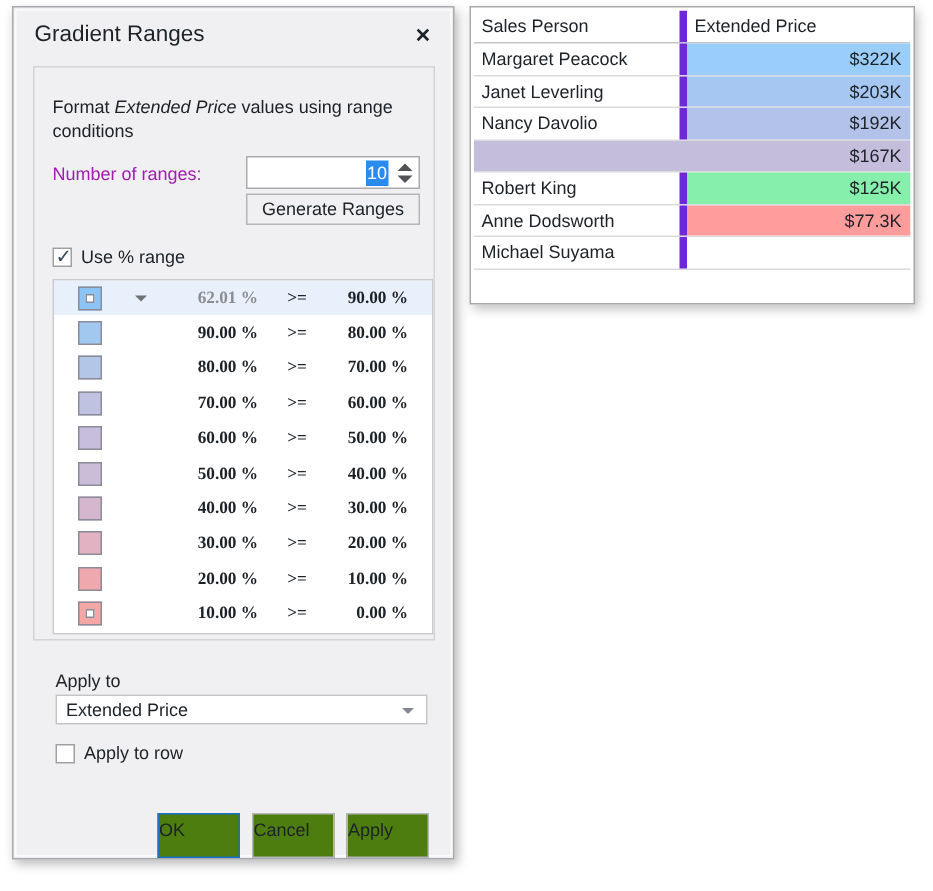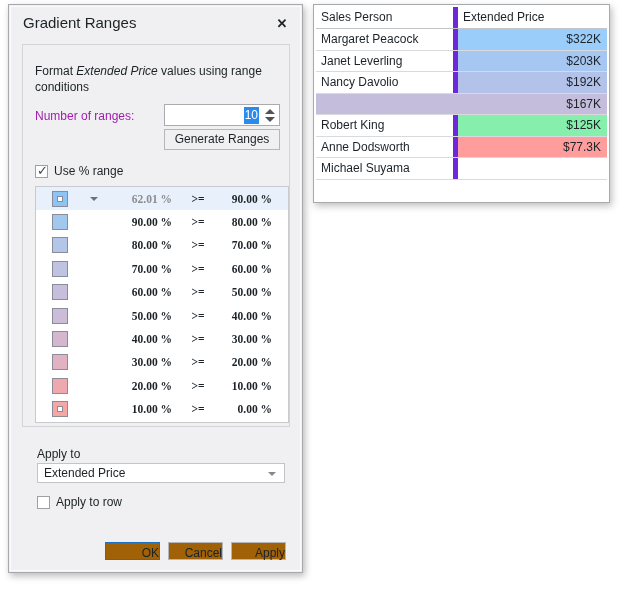--- a/index.html
+++ b/index.html
@@ -311,27 +311,27 @@
   .chk-row2 {
     position: absolute;
     left: 28px;
     top: 491px;
     height: 16px;
   }
 
   .btn {
     position: absolute;
     top: 537px;
-    height: 18px;
-    background: #a16207;
+    height: 30px;
+    background: #4d7c0f;
     border: 1px solid #b5b6ba;
     box-sizing: border-box;
     font-size: 12px;
     color: #1c2227;
-    text-align: right;
+    text-align: left;
     line-height: 20px;
     cursor: pointer;
     font-family: "Liberation Sans", sans-serif;
   }
   #btn-ok { left: 96px; width: 55px; border: 1px solid #1b72c4; }
   #btn-cancel { left: 159px; width: 55px; }
   #btn-apply { left: 222px; width: 55px; }
 
   
   #grid {

